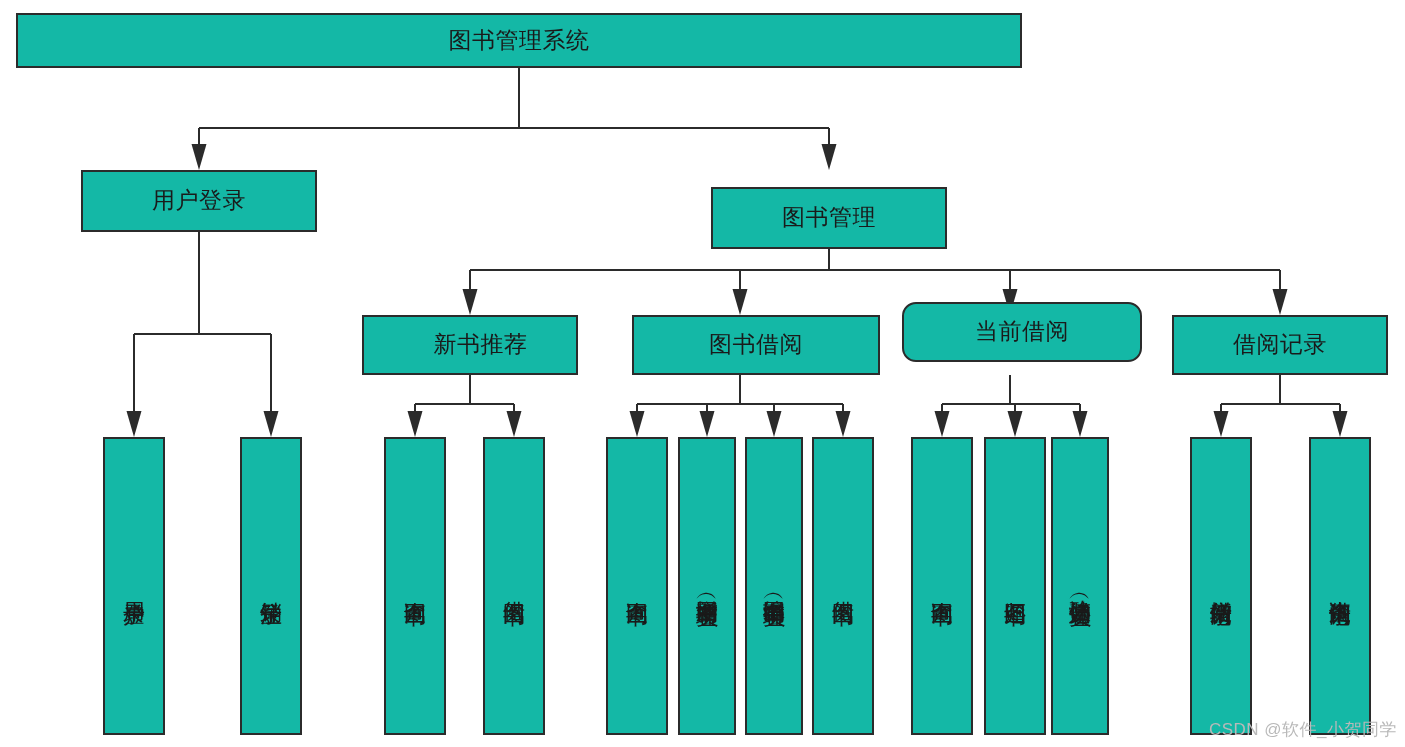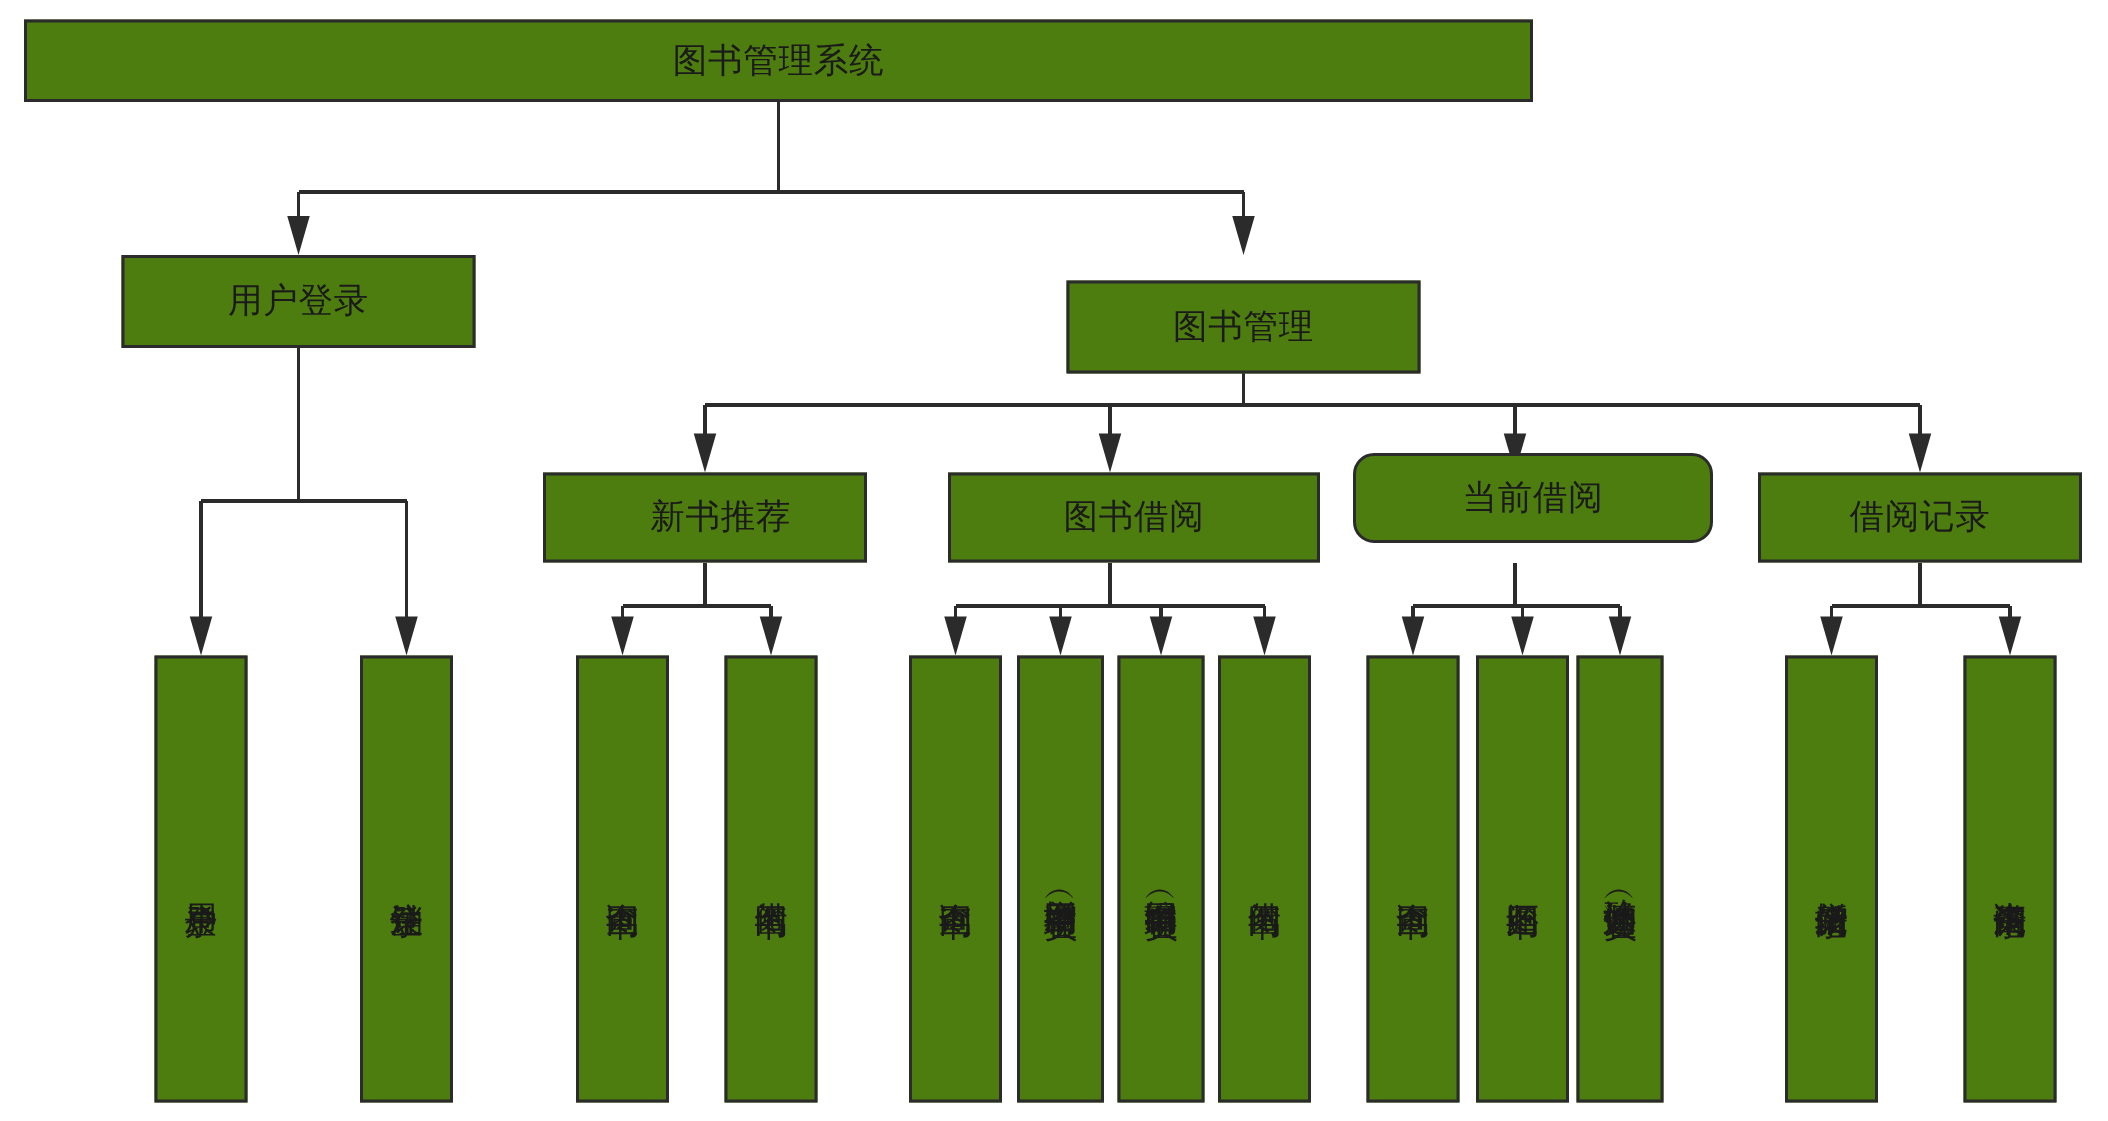--- a/index.html
+++ b/index.html
@@ -22,21 +22,21 @@
   svg.flow-svg {
     position: absolute;
     left: 0;
     top: 0;
     width: 1405px;
     height: 747px;
   }
   .node-box {
     position: absolute;
     box-sizing: border-box;
-    background: #4d7c0f;
+    background: #14b8a6;
     border: 2px solid #2b2b2b;
     display: flex;
     align-items: center;
     justify-content: center;
     z-index: 2;
   }
   .node-label {
     color: #1a1a1a;
     font-size: 23px;
     line-height: 1.12;
@@ -179,13 +179,14 @@
         <span class="node-label">确认归还（管理员）</span>
       </div>
       <div class="node-box vertical" style="left: 1190px; top: 437px; width: 62px; height: 298px;">
         <span class="node-label">新增借阅记录</span>
       </div>
       <div class="node-box vertical" style="left: 1309px; top: 437px; width: 62px; height: 298px;">
         <span class="node-label">查询借阅记录</span>
       </div>
     </div>
 
+  <div class="watermark">CSDN @软件_小贺同学</div>
 </div>
 
 </body></html>

